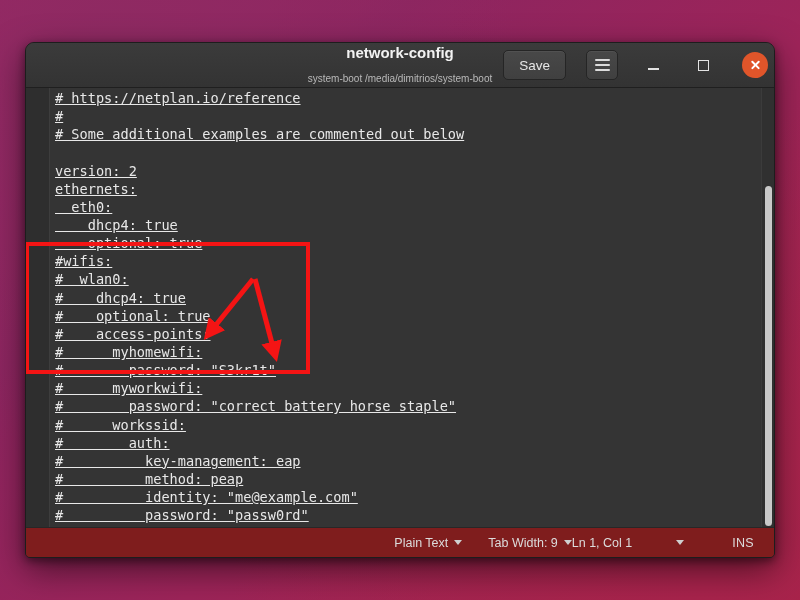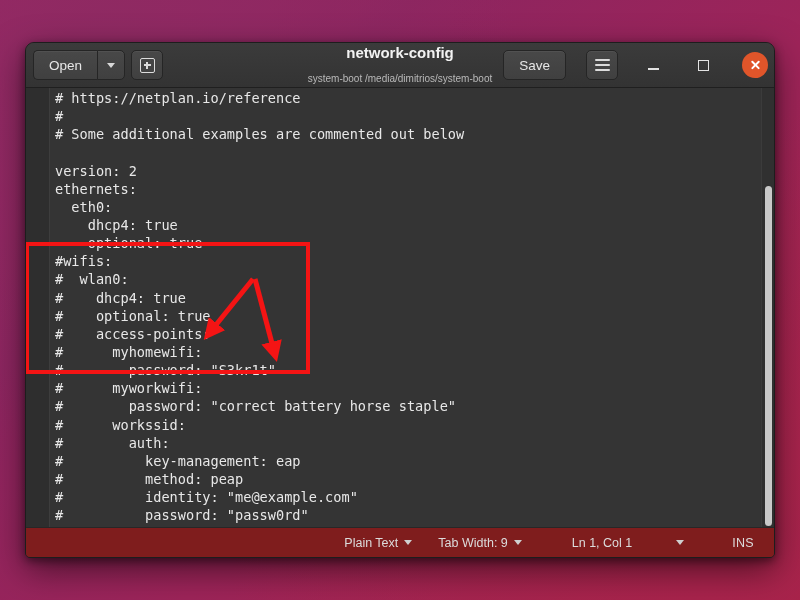--- a/index.html
+++ b/index.html
@@ -134,21 +134,21 @@
 
   #code-lines {
     position:absolute; left:0; top:0; right:0;
     font-family:"DejaVu Sans Mono","Liberation Mono",monospace;
     font-size:13.6px;
     line-height:18.15px;
     color:#e8e8e8;
     white-space:pre;
     padding-top:1px;
   }
-  .line { height:18.15px; display:flex; }
+  .line { height:18.15px; display:flex;text-decoration:underline; }
   .line { position:relative; padding-left:5px; }
 
   
   #scrollbar-track {
     position:absolute; right:0; top:0; width:13px; height:100%;
     background:#303030; border-left:1px solid #3b3b3b;
   }
   #scrollbar-thumb {
     position:absolute; left:3px; width:7px;
     background:#c9c9c9; border-radius:4px;
@@ -164,45 +164,34 @@
   #statusbar {
     flex:0 0 30px; height:30px;
     background:#7f1d1d;
     border-top:1px solid #272727;
     display:flex; align-items:center;
     color:#dcdcdc; font-size:12.5px;
   }
   .sb-item { display:flex; align-items:center; gap:6px; cursor:default; }
   #sb-lang { margin-left:auto; }
   #sb-tab { margin-left:26px; }
-  #sb-pos { margin-left:50px; }
+  #sb-pos { }
   #sb-pos-caret { margin-left:44px; }
   #sb-ins { margin-left:48px; margin-right:20px; letter-spacing:.3px; }
   .sb-caret { width:0;height:0;border-left:4.5px solid transparent;border-right:4.5px solid transparent;border-top:5px solid #cfcfcf; }
 </style>
 </head>
 <body>
 
 <div id="desktop">
 
   <div id="window">
 
     <div id="headerbar">
 
-      <div class="hb-left">
-        <div class="open-group">
-          <div class="btn" id="open-button">Open</div>
-          <div class="btn" id="open-dropdown">
-            <span class="caret"></span>
-          </div>
-        </div>
-        <div class="btn" id="new-tab-button">
-          <span class="newdoc"></span>
-        </div>
-      </div>
 
       <div id="title-block">
         <div id="window-title">network-config</div>
         <div id="window-subtitle">system-boot /media/dimitrios/system-boot</div>
       </div>
 
       <div class="hb-right">
         <div class="btn" id="save-button">Save</div>
         <div class="btn" id="menu-button">
           <span class="hamburger">

